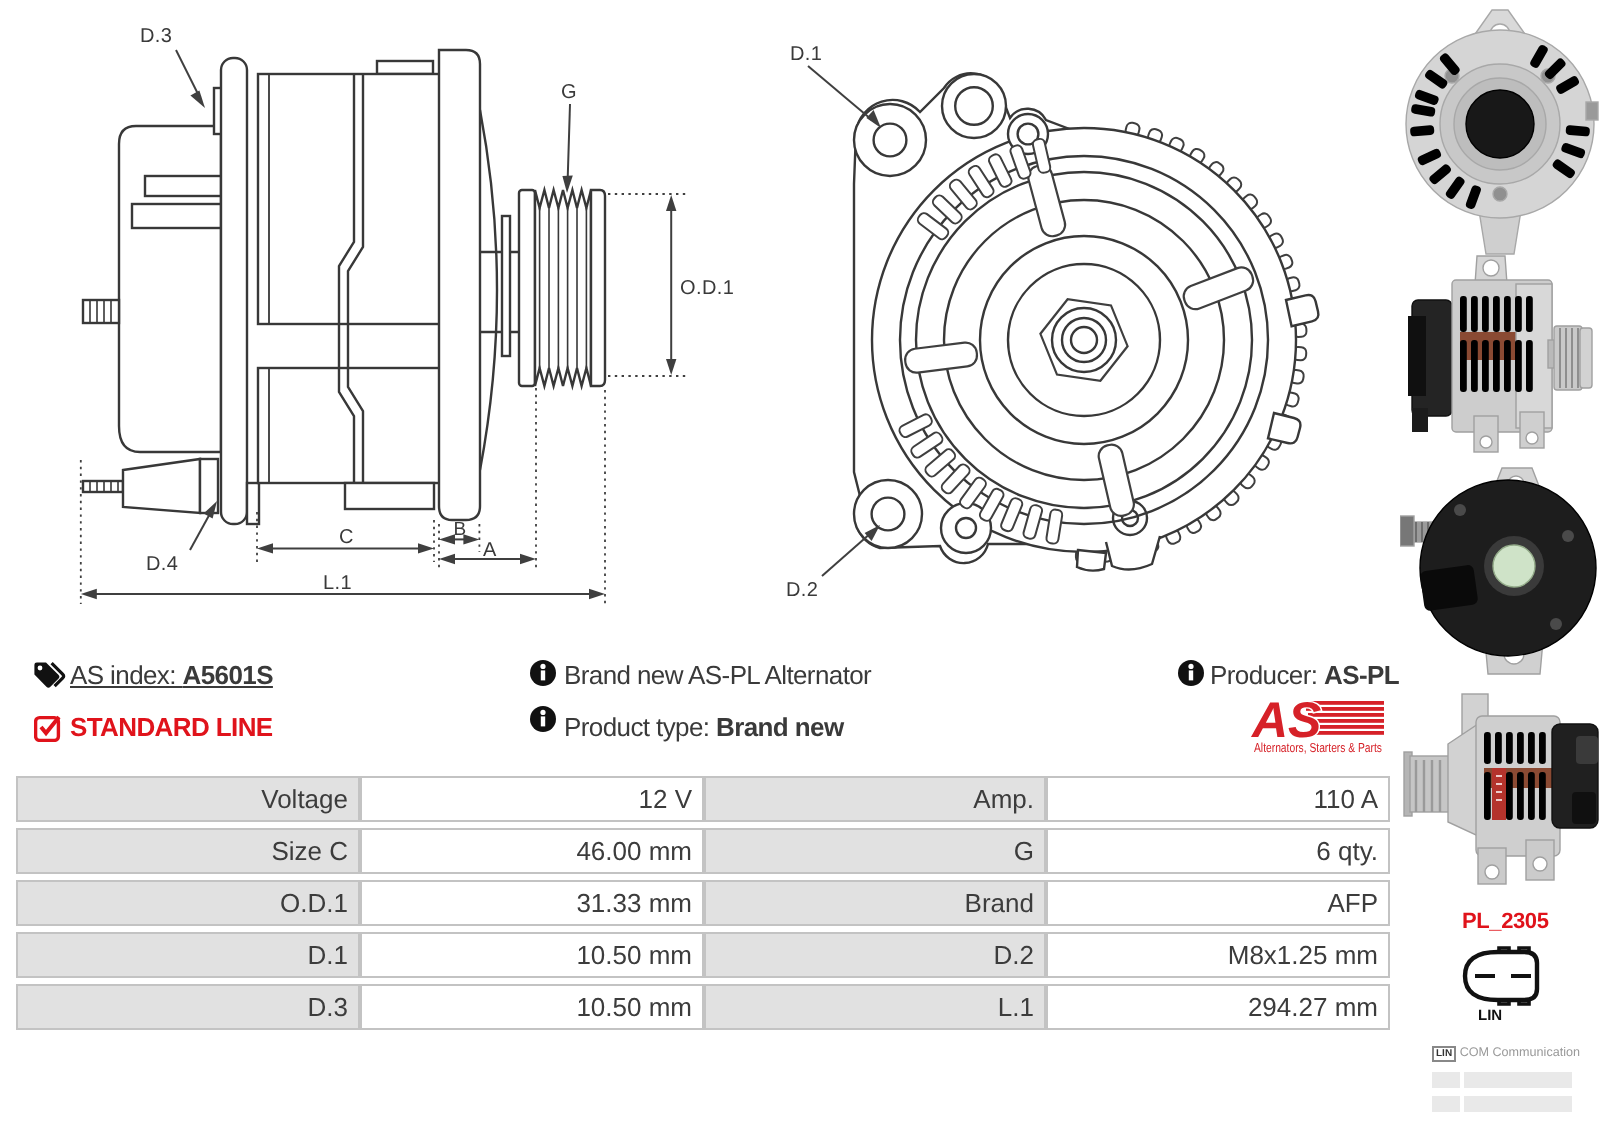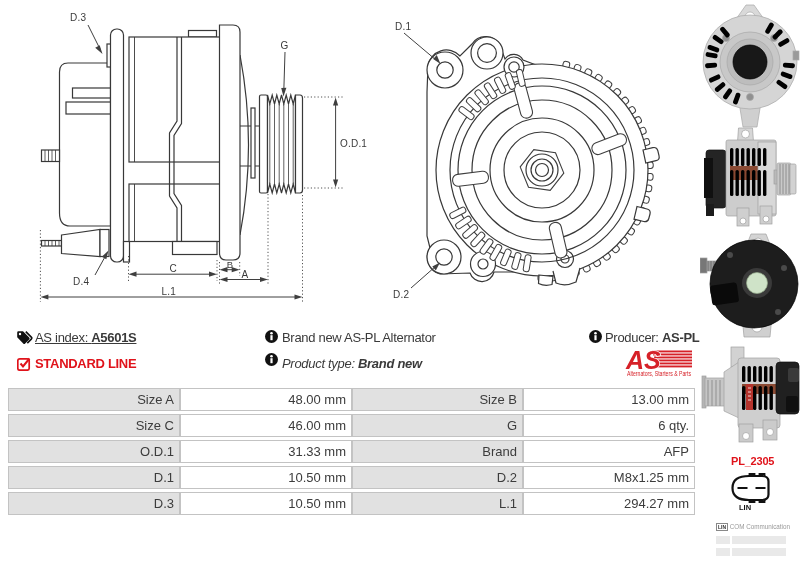--- a/index.html
+++ b/index.html
@@ -325,21 +325,21 @@
 <circle cx="6.5" cy="6.5" r="6.5" fill="#111"></circle>
 <rect x="5.4" y="5.2" width="2.2" height="5" fill="#fff"></rect>
 <circle cx="6.5" cy="3.2" r="1.3" fill="#fff"></circle>
 </svg>
 <div class="inforow" style="left:282px;top:331px;line-height:13px;">Brand new AS-PL Alternator</div>
 <svg class="abs" style="left:265px;top:353px" width="13" height="13" viewBox="0 0 13 13">
 <circle cx="6.5" cy="6.5" r="6.5" fill="#111"></circle>
 <rect x="5.4" y="5.2" width="2.2" height="5" fill="#fff"></rect>
 <circle cx="6.5" cy="3.2" r="1.3" fill="#fff"></circle>
 </svg>
-<div class="inforow" style="left:282px;top:356.5px;line-height:13px;font-style:italic;">Product type: <b>Brand new</b></div>
+<div class="inforow" style="left:282px;top:356.5px;line-height:13px;">Product type: <b>Brand new</b></div>
 
 <svg class="abs" style="left:589px;top:330px" width="13" height="13" viewBox="0 0 13 13">
 <circle cx="6.5" cy="6.5" r="6.5" fill="#111"></circle>
 <rect x="5.4" y="5.2" width="2.2" height="5" fill="#fff"></rect>
 <circle cx="6.5" cy="3.2" r="1.3" fill="#fff"></circle>
 </svg>
 <div class="inforow" style="left:605px;top:331px;line-height:13px;">Producer: <b>AS-PL</b></div>
 
 <svg class="abs" style="left:625px;top:347px" width="70" height="32" viewBox="0 0 70 32">
 <g fill="#d62128">
@@ -355,25 +355,25 @@
 </svg>
 
 <table id="spec">
 <colgroup>
       <col style="width:172px">
       <col style="width:172px">
       <col style="width:171px">
       <col style="width:172px">
     </colgroup>
 <tbody>
-<tr>
-        <td class="l">Size A</td>
-        <td class="v">48.00 mm</td>
-        <td class="l">Size B</td>
-        <td class="v">13.00 mm</td>
+      <tr>
+        <td class="l">Voltage</td>
+        <td class="v">12 V</td>
+        <td class="l">Amp.</td>
+        <td class="v">110 A</td>
       </tr>
 <tr>
         <td class="l">Size C</td>
         <td class="v">46.00 mm</td>
         <td class="l">G</td>
         <td class="v">6 qty.</td>
       </tr>
 <tr>
         <td class="l">O.D.1</td>
         <td class="v">31.33 mm</td>

